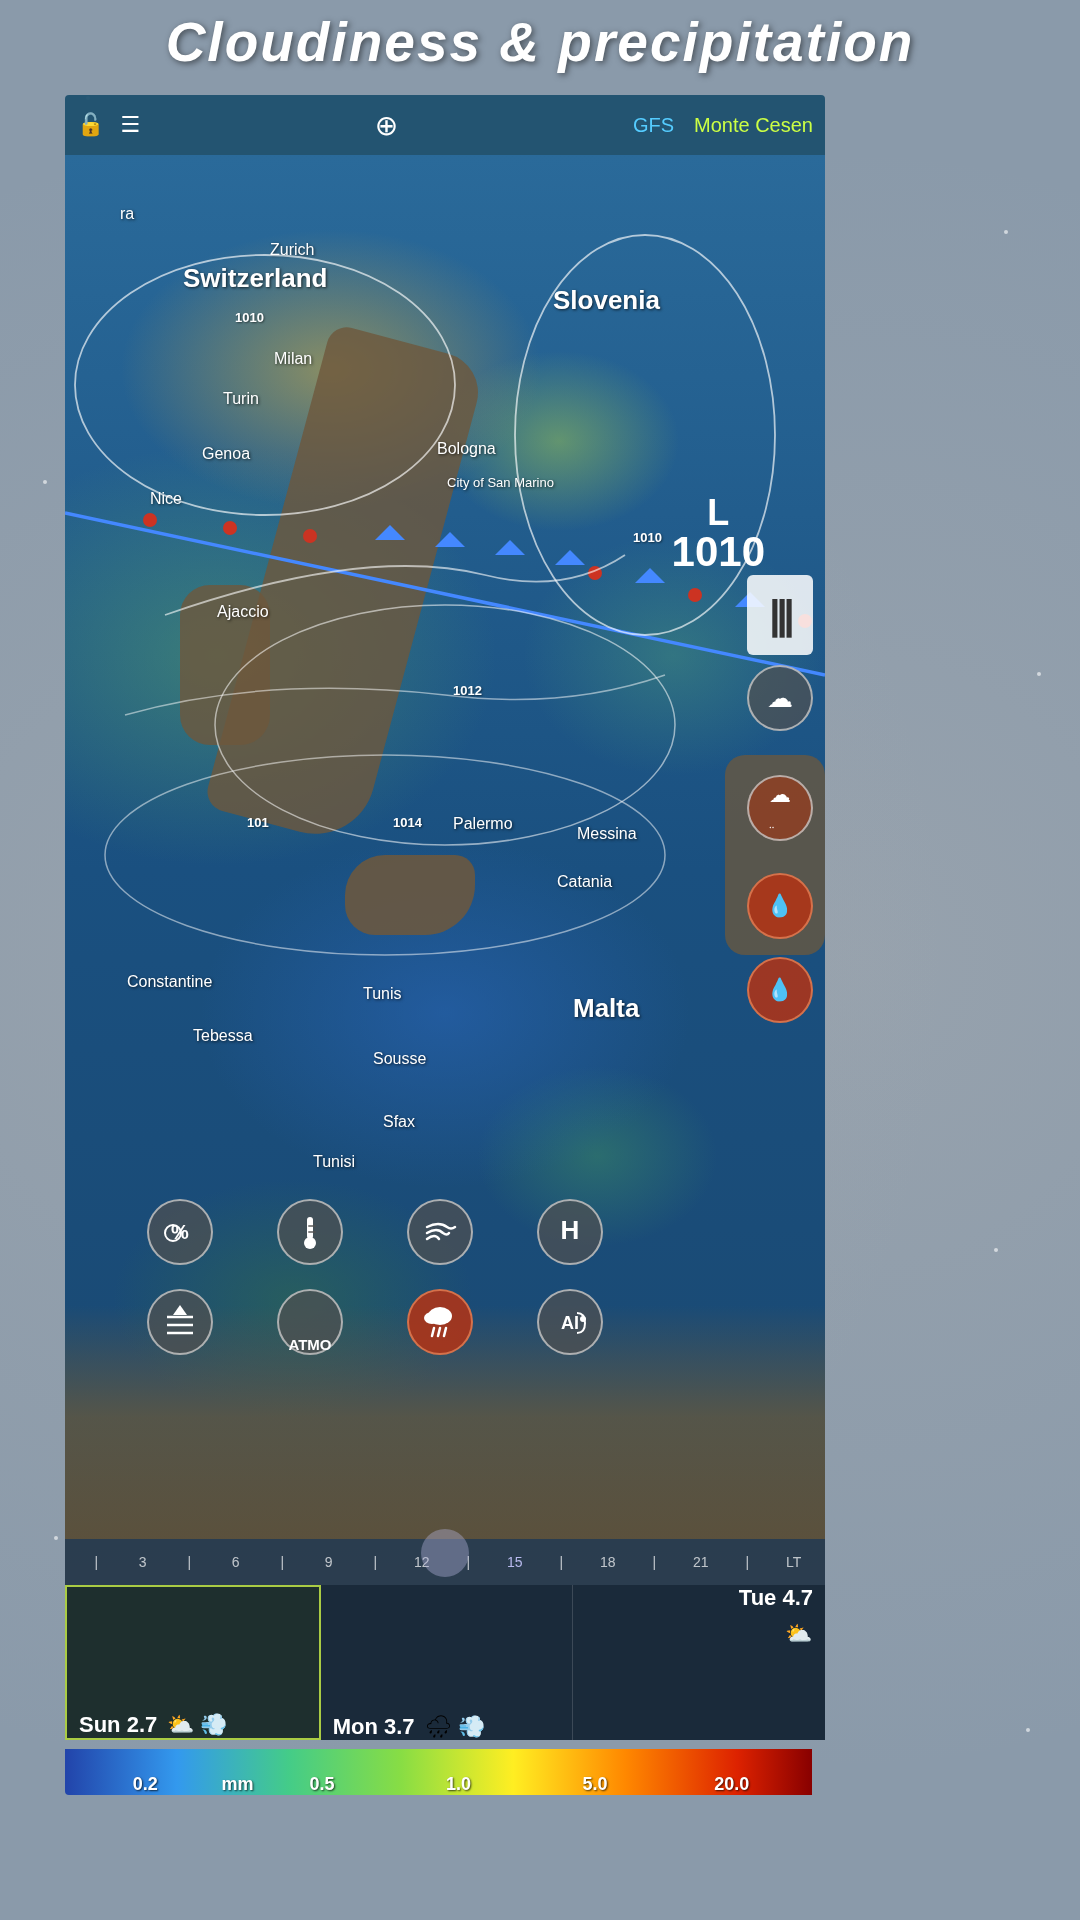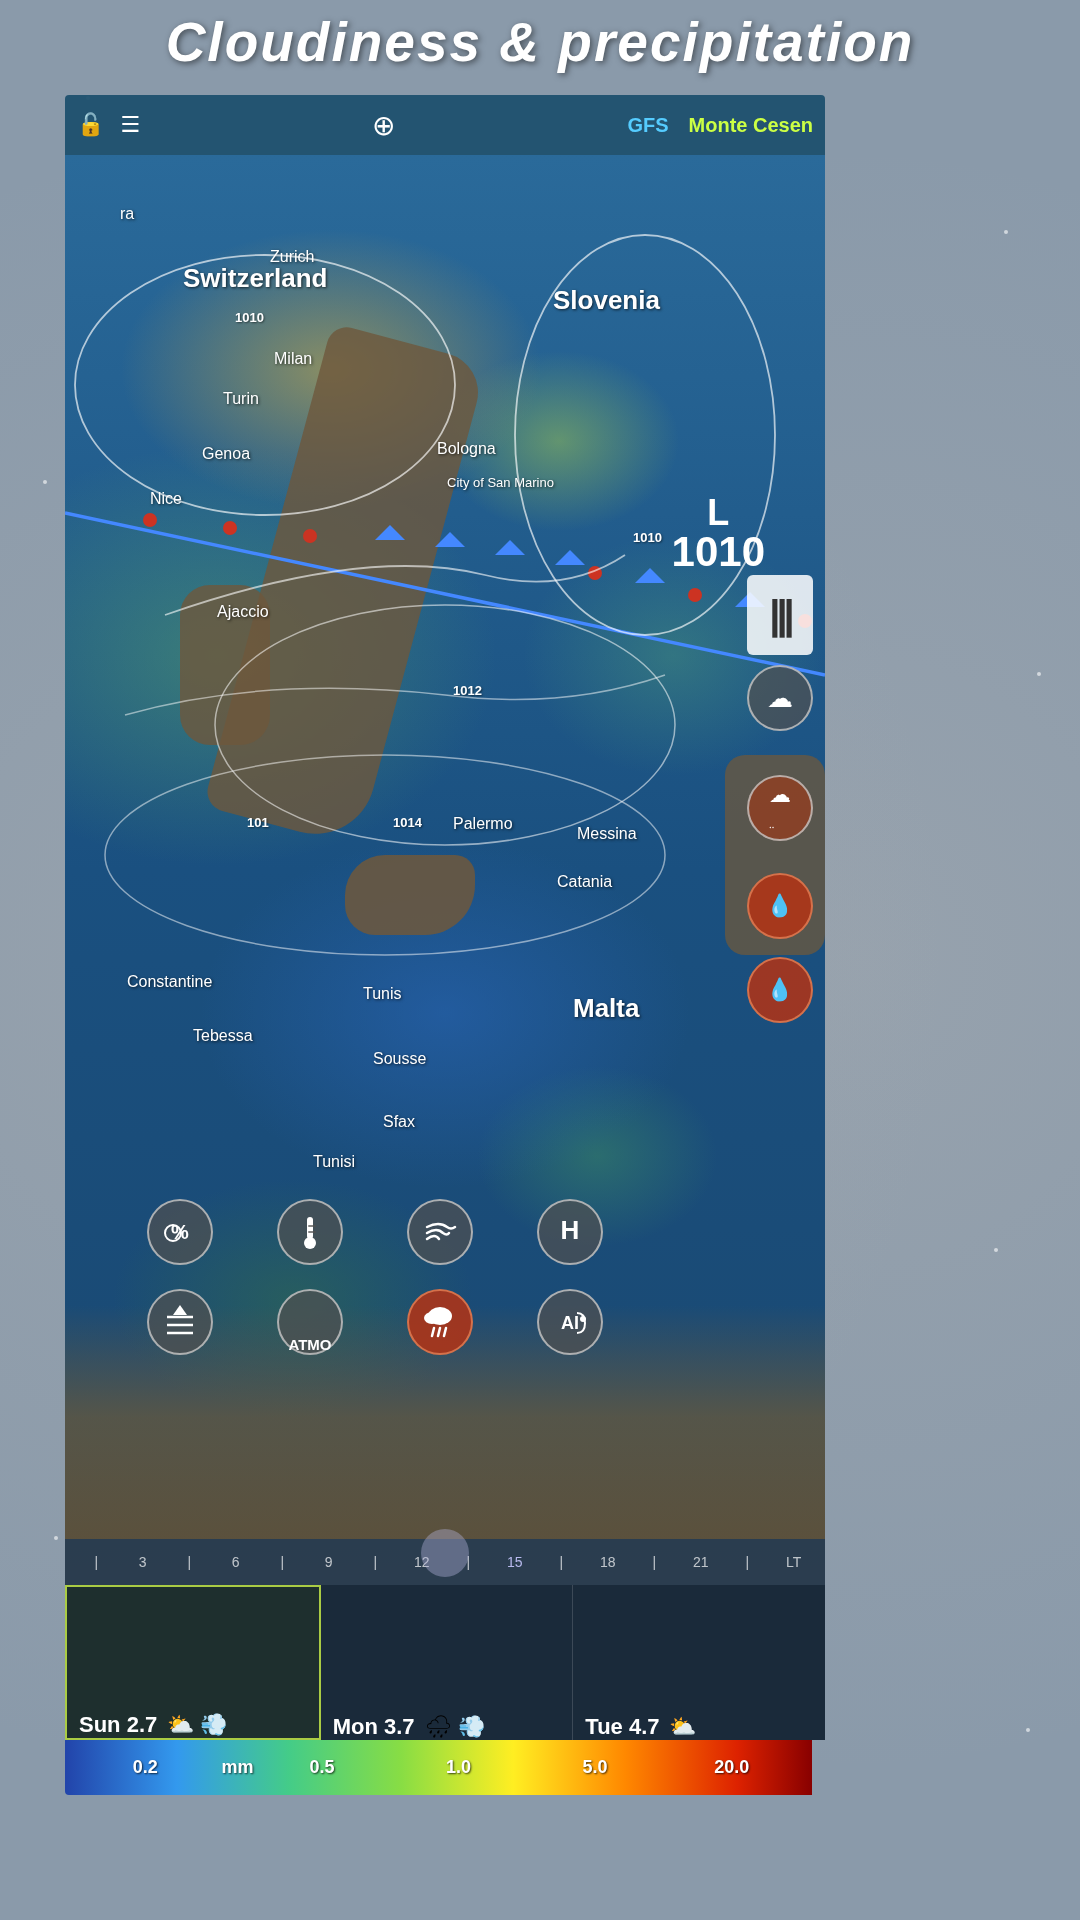--- a/index.html
+++ b/index.html
@@ -87,21 +87,21 @@
     }
 
     #header-right {
       display: flex;
       gap: 20px;
       align-items: center;
     }
 
     .header-tab {
       font-size: 20px;
-      font-weight: bold;
+      font-weight: normal;
       cursor: pointer;
     }
 
     .header-tab-gfs { color: #5cf; }
     .header-tab-location { color: #cf4; }
 
     
     #map-area {
       position: absolute;
       top: 60px;
@@ -380,33 +380,33 @@
       background: rgba(255,255,255,0.5);
       align-self: center;
     }
 
     
     #legend-bar {
       position: absolute;
       bottom: 0;
       left: 0;
       right: 13px;
-      height: 55px;
+      height: 46px;
       background: linear-gradient(90deg,
         #2244aa 0%,
         #3399ee 15%,
         #44cc88 30%,
         #88dd44 45%,
         #ffee22 60%,
         #ff8800 75%,
         #dd2200 90%,
         #880000 100%
       );
       display: flex;
-      align-items: center;
+      align-items: flex-end;
       padding: 0 12px;
       z-index: 5;
     }
 
     .legend-label {
       flex: 1;
       text-align: center;
       color: white;
       font-size: 18px;
       font-weight: bold;
@@ -493,21 +493,21 @@
       </g>
 
       <ellipse cx="200" cy="230" rx="190" ry="130" fill="none" stroke="rgba(255,255,255,0.65)" stroke-width="1.8"></ellipse>
       <ellipse cx="580" cy="280" rx="130" ry="200" fill="none" stroke="rgba(255,255,255,0.65)" stroke-width="1.8"></ellipse>
       <ellipse cx="380" cy="570" rx="230" ry="120" fill="none" stroke="rgba(255,255,255,0.55)" stroke-width="1.5"></ellipse>
       <ellipse cx="320" cy="700" rx="280" ry="100" fill="none" stroke="rgba(255,255,255,0.5)" stroke-width="1.5"></ellipse>
       <path d="M 100 460 Q 300 390 420 420 Q 500 440 560 400" fill="none" stroke="rgba(255,255,255,0.6)" stroke-width="1.8"></path>
       <path d="M 60 560 Q 200 520 380 540 Q 500 555 600 520" fill="none" stroke="rgba(255,255,255,0.5)" stroke-width="1.5"></path>
     </svg>
 
-    <span class="map-label" style="top:93px;left:205px;">Zurich</span>
+    <span class="map-label" style="top:86px;left:205px;">Zurich</span>
     <span class="map-label map-label-large" style="top:108px;left:118px;">Switzerland</span>
     <span class="map-label" style="top:195px;left:198px;margin-left:11px;">Milan</span>
     <span class="map-label" style="top:235px;left:115px;margin-left:43px;">Turin</span>
     <span class="map-label" style="top:290px;left:137px;">Genoa</span>
     <span class="map-label" style="top:285px;left:325px;margin-left:47px;">Bologna</span>
     <span class="map-label" style="top:335px;left:85px;">Nice</span>
     <span class="map-label" style="top:320px;left:382px;font-size:13px;">City of San Marino</span>
     <span class="map-label map-label-large" style="top:130px;left:488px;">Slovenia</span>
     <span class="map-label" style="top:448px;left:152px;">Ajaccio</span>
     <span class="map-label" style="top:660px;left:388px;">Palermo</span>
@@ -650,21 +650,21 @@
 
     <div class="forecast-day">
       <span class="forecast-day-name">Mon 3.7</span>
       <div class="forecast-icons">
         <span class="forecast-icon">🌧</span>
         <span class="forecast-icon">💨</span>
         <span class="forecast-line"></span>
       </div>
     </div>
 
-    <div class="forecast-day" style="border-right:none;overflow:hidden;">
+    <div class="forecast-day" style="border-right:none;overflow:hidden;flex-direction:column;">
       <span class="forecast-day-name">Tue 4.7</span>
       <div class="forecast-icons">
         <span class="forecast-icon">⛅</span>
       </div>
     </div>
 
   </div>
 
   <div id="legend-bar">
     <span class="legend-label">0.2</span>

